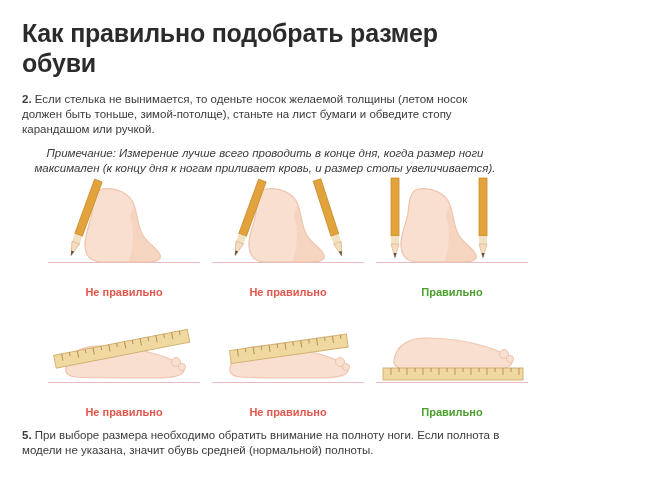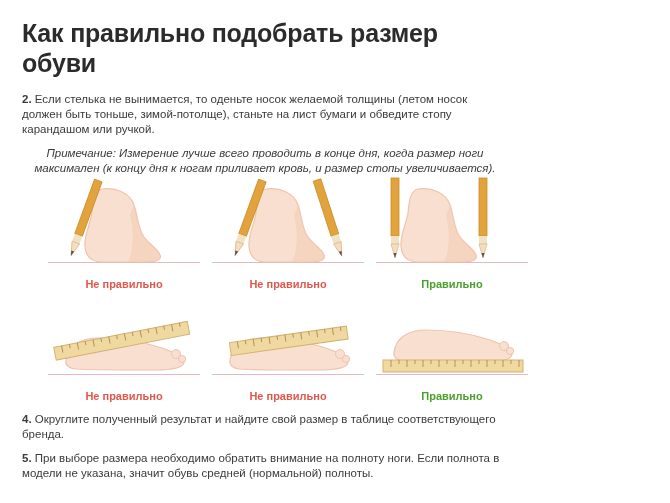--- a/index.html
+++ b/index.html
@@ -72,21 +72,21 @@
     left: 4px;
     right: 4px;
     bottom: 13px;
     height: 1px;
     background: #e5b9bd;
   }
   .caption-row {
     position: relative;
     width: 630px;
     height: 16px;
-    margin-top: 2px;
+    margin-top: 10px;
   }
   .caption {
     position: absolute;
     top: 0;
     width: 160px;
     text-align: center;
     font-size: 11px;
     font-weight: bold;
   }
   .caption.c1 { left: 22px; }
@@ -316,21 +316,18 @@
   </div>
 
   <div class="caption-row">
     <div class="caption c1 bad">Не правильно</div>
     <div class="caption c2 bad">Не правильно</div>
     <div class="caption c3 good">Правильно</div>
   </div>
 
   <div class="spacer-sm"></div>
 
-  <p class="step">
-    <span class="num">4.</span><span> Округлите полученный результат и найдите свой размер в таблице соответствующего бренда.</span>
-  </p>
 
   <p class="step">
     <span class="num">5.</span><span> При выборе размера необходимо обратить внимание на полноту ноги. Если полнота в модели не указана, значит обувь средней (нормальной) полноты.</span>
   </p>
 
 </div>
 
 </body></html>

